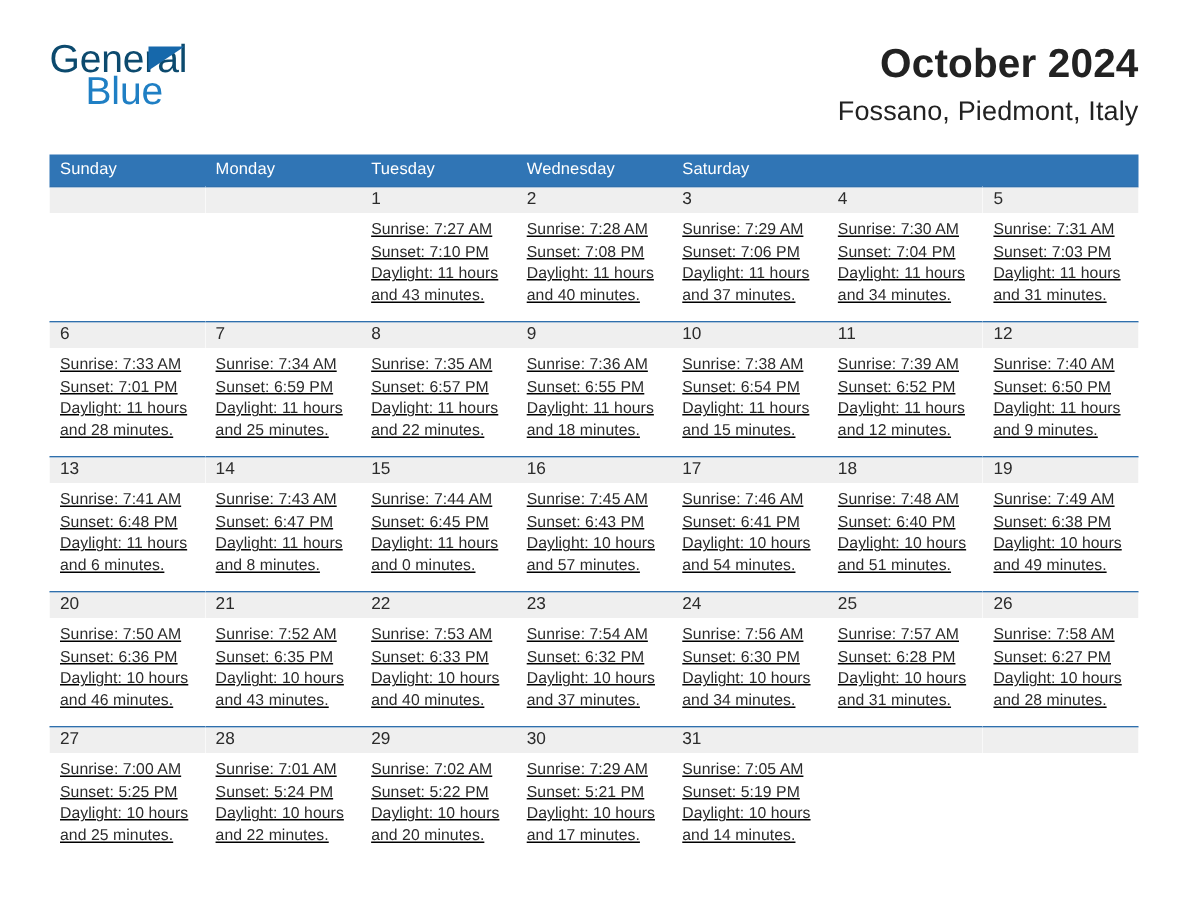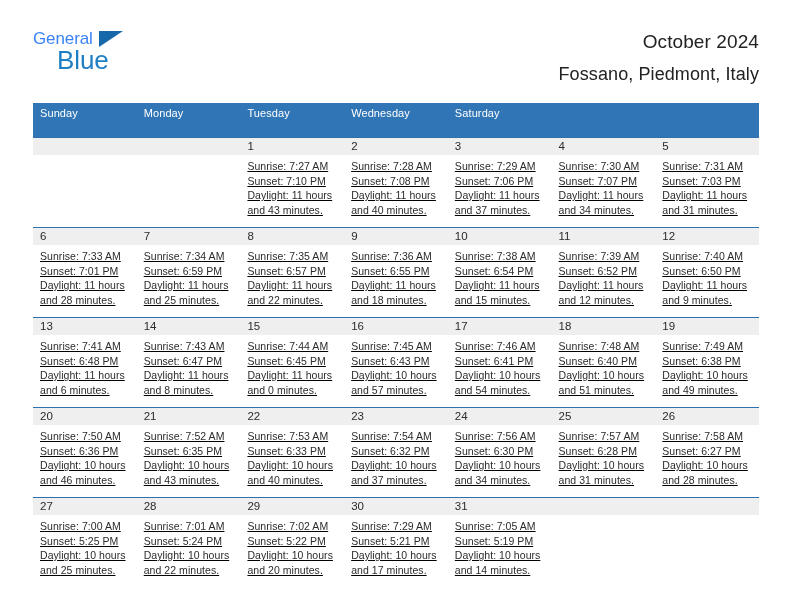--- a/index.html
+++ b/index.html
@@ -30,22 +30,22 @@
     align-items: flex-start;
     justify-content: space-between;
   }
   .logo {
     position: relative;
     width: 120px;
     height: 48px;
     padding-top: 3px;
   }
   .logo-general {
-    font-size: 17px;
-    color: #3b82f6;
+    font-size: 26px;
+    color: #0c4a6e;
     letter-spacing: -0.1px;
     line-height: 20px;
     display: block;
     font-family: "Liberation Sans", sans-serif;
   }
   .logo-blue {
     font-size: 26px;
     color: #1f7fc4;
     letter-spacing: -0.1px;
     line-height: 21px;
@@ -61,22 +61,22 @@
     height: 0;
     border-left: 24px solid #1668ab;
     border-bottom: 16px solid transparent;
   }
 
   .title-block {
     text-align: right;
     padding-top: 0px;
   }
   .cal-title {
-    font-size: 19px;
-    font-weight: normal;
+    font-size: 27px;
+    font-weight: bold;
     color: #222222;
     line-height: 32px;
     letter-spacing: 0.1px;
   }
   .cal-subtitle {
     font-size: 18px;
     color: #222222;
     line-height: 22px;
     margin-top: 5px;
     letter-spacing: 0.1px;
@@ -86,21 +86,21 @@
   .calendar {
     position: absolute;
     left: 33px;
     top: 103px;
     width: 726px;
   }
   .weekdays {
     display: grid;
     grid-template-columns: repeat(7, 1fr);
     background: #3075b5;
-    height: 34px;
+    height: 21px;
   }
   .weekday {
     color: #ffffff;
     font-size: 11px;
     line-height: 21px;
     padding-left: 7px;
     letter-spacing: 0.1px;
     white-space: nowrap;
     overflow: hidden;
   }
@@ -212,21 +212,21 @@
               <div class="line">Daylight: 11 hours</div>
               <div class="line">and 37 minutes.</div>
             </div>
           </div>
           <div class="cell">
             <div class="daynum-band">
               <span class="daynum">4</span>
             </div>
             <div class="cell-body">
               <div class="line">Sunrise: 7:30 AM</div>
-              <div class="line">Sunset: 7:07 PM</div>
+              <div class="line">Sunset: 7:04 PM</div>
               <div class="line">Daylight: 11 hours</div>
               <div class="line">and 34 minutes.</div>
             </div>
           </div>
           <div class="cell">
             <div class="daynum-band">
               <span class="daynum">5</span>
             </div>
             <div class="cell-body">
               <div class="line">Sunrise: 7:31 AM</div>

